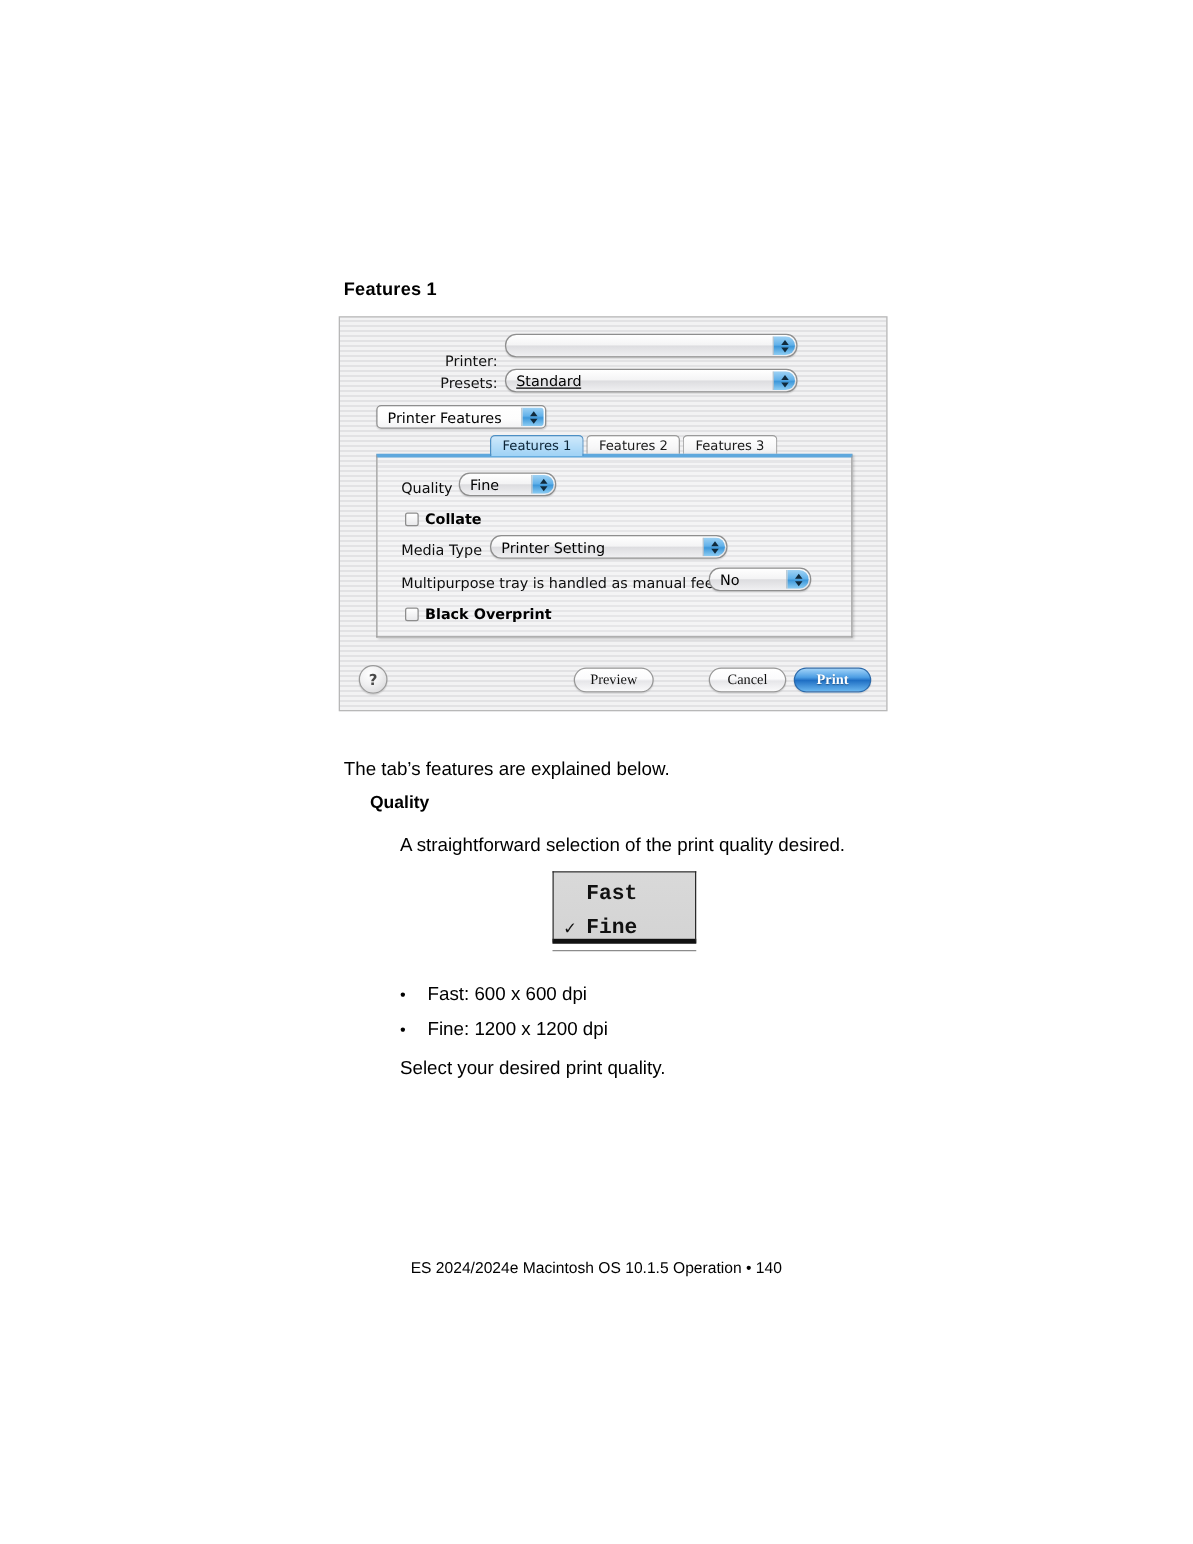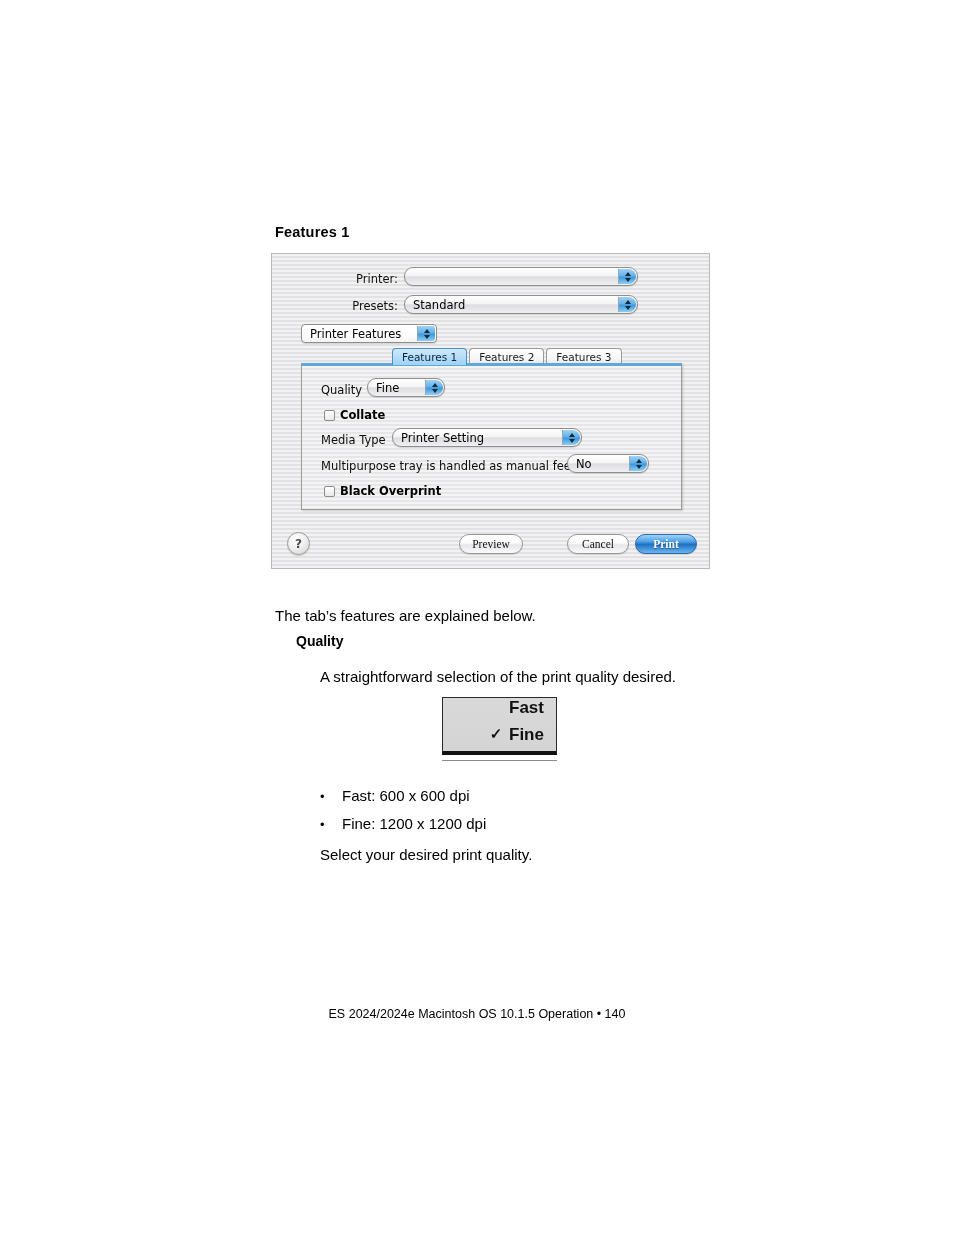--- a/index.html
+++ b/index.html
@@ -273,26 +273,25 @@
     height: 58px;
     box-sizing: border-box;
     border: 1px solid #2a2a2a;
     border-bottom: 4px solid #111111;
     background: linear-gradient(to bottom, #d9d9d9 0%, #d4d4d4 100%);
   }
   .menu-item {
     position: relative;
     height: 27px;
     display: flex;
-    align-items: flex-start;
-    font-family: Liberation Sans, sans-serif;
+    align-items: flex-end;
+    font-family: Liberation Mono, monospace;
     font-weight: bold;
     font-size: 17px;
     color: #111;
-    padding-left: 40px;
   }
   .menu-check {
     width: 26px;
     text-align: center;
     font-size: 15px;
     font-weight: bold;
     color: #111;
   }
   .menu-shot-underline {
     position: absolute;
@@ -303,31 +302,31 @@
     background: #8c8c8c;
   }
 </style>
 </head>
 <body>
 
 <div class="page-heading">Features 1</div>
 
 <div class="dialog">
 
-  <div class="row-label" style="left:48px; top:18px; width:78px;">Printer:</div>
+  <div class="row-label" style="left:48px; top:28px; width:78px;">Printer:</div>
   <div class="popup" style="left:132px; top:13px; width:234px; height:19px;">
     <span class="popup-value"></span>
     <span class="arrows">
       <span class="arrow-up"></span>
         <span class="arrow-down"></span>
     </span>
   </div>
 
   <div class="row-label" style="left:48px; top:45px; width:78px;">Presets:</div>
-  <div class="popup" style="left:132px; top:41px; width:234px; height:19px;">
+  <div class="popup" style="left:132px; top:41px; width:234px; height:19px;text-decoration:underline;">
     <span class="popup-value">Standard</span>
     <span class="arrows">
       <span class="arrow-up"></span>
         <span class="arrow-down"></span>
     </span>
   </div>
 
   <div class="popup squareish" style="left:29px; top:70px; width:136px; height:19px;">
     <span class="popup-value">Printer Features</span>
     <span class="arrows">

